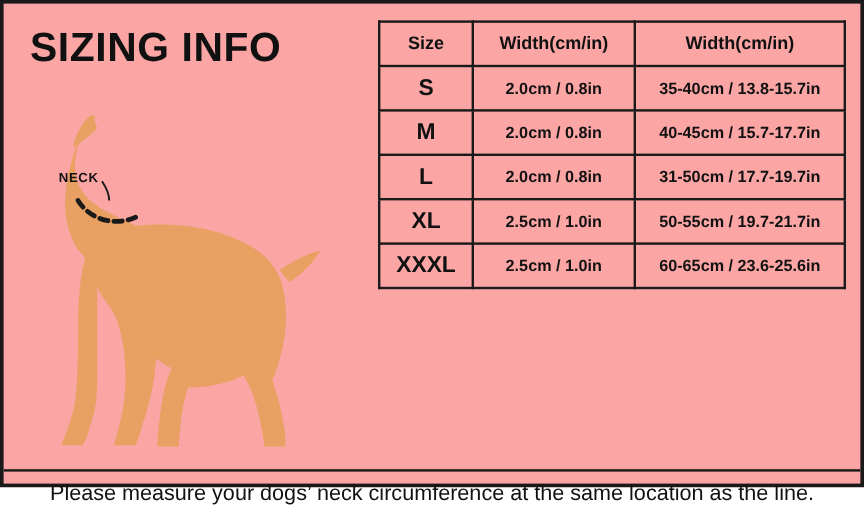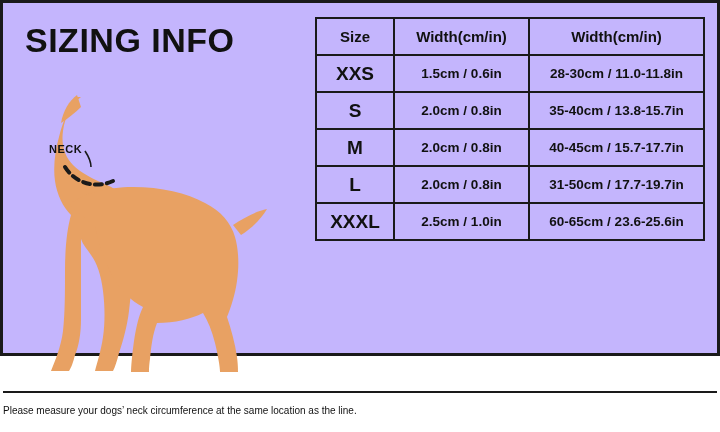--- a/index.html
+++ b/index.html
@@ -9,24 +9,24 @@
   body {
     width: 720px;
     height: 432px;
     background: #ffffff;
     font-family: "Liberation Sans", sans-serif;
     overflow: hidden;
   }
   #page {
     position: relative;
     width: 720px;
-    height: 356px;
+    height: 406px;
     box-sizing: border-box;
     border: 3px solid #1a1a1a;
-    background: #c4b5fd;
+    background: #fca5a5;
   }
   
   #left-panel {
     position: absolute;
     left: 0;
     top: 0;
     width: 310px;
     height: 388px;
     box-sizing: border-box;
   }
@@ -98,22 +98,22 @@
     height: 2px;
     background: #1a1a1a;
   }
   #footer-note {
     position: absolute;
     left: 0;
     right: 0;
     top: 390px;
     height: 36px;
     line-height: 36px;
-    text-align: left;
-    font-size: 10px;
+    text-align: center;
+    font-size: 18px;
     color: #111111;
     font-family: "Liberation Sans", sans-serif;
   }
 </style>
 </head>
 <body>
 
 <div id="page">
 
   <div id="left-panel">
@@ -185,40 +185,40 @@
   <table id="size-table">
     <thead>
       <tr>
         <th class="col-size">Size</th>
         <th class="col-width">Width(cm/in)</th>
         <th class="col-neck">Width(cm/in)</th>
       </tr>
     </thead>
     <tbody>
       <tr>
-        <td class="size-cell">XXS</td>
-        <td class="val-cell">1.5cm / 0.6in</td>
-        <td class="val-cell">28-30cm / 11.0-11.8in</td>
-      </tr>
-      <tr>
         <td class="size-cell">S</td>
         <td class="val-cell">2.0cm / 0.8in</td>
         <td class="val-cell">35-40cm / 13.8-15.7in</td>
       </tr>
       <tr>
         <td class="size-cell">M</td>
         <td class="val-cell">2.0cm / 0.8in</td>
         <td class="val-cell">40-45cm / 15.7-17.7in</td>
       </tr>
       <tr>
         <td class="size-cell">L</td>
         <td class="val-cell">2.0cm / 0.8in</td>
         <td class="val-cell">31-50cm / 17.7-19.7in</td>
       </tr>
       <tr>
+        <td class="size-cell">XL</td>
+        <td class="val-cell">2.5cm / 1.0in</td>
+        <td class="val-cell">50-55cm / 19.7-21.7in</td>
+      </tr>
+      <tr>
         <td class="size-cell">XXXL</td>
         <td class="val-cell">2.5cm / 1.0in</td>
         <td class="val-cell">60-65cm / 23.6-25.6in</td>
       </tr>
     </tbody>
   </table>
 
   <div id="footer-divider"></div>
   <div id="footer-note">Please measure your dogs’  neck circumference at the same location as the line.</div>
 

